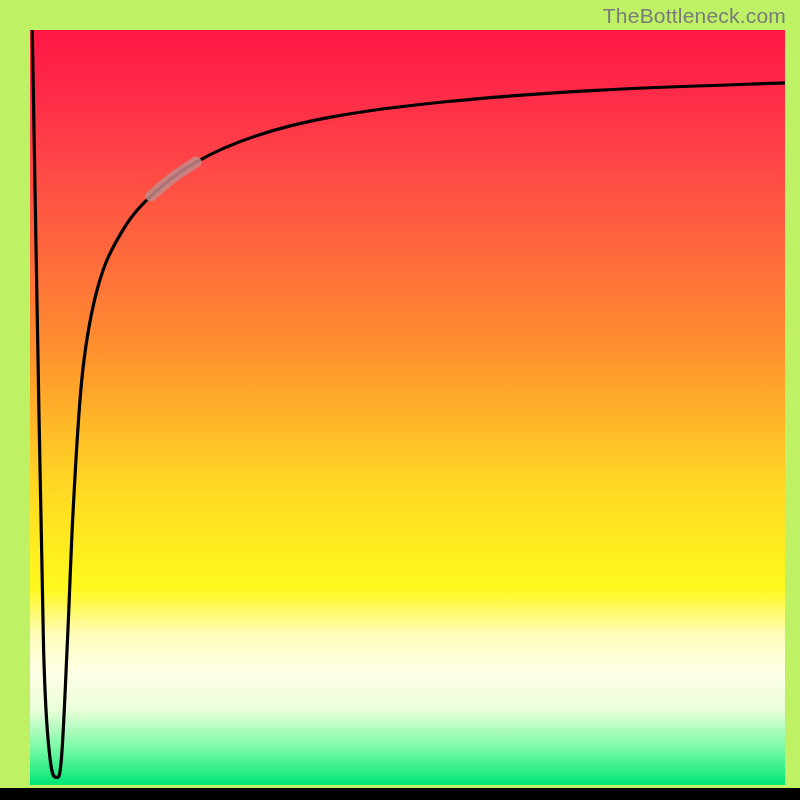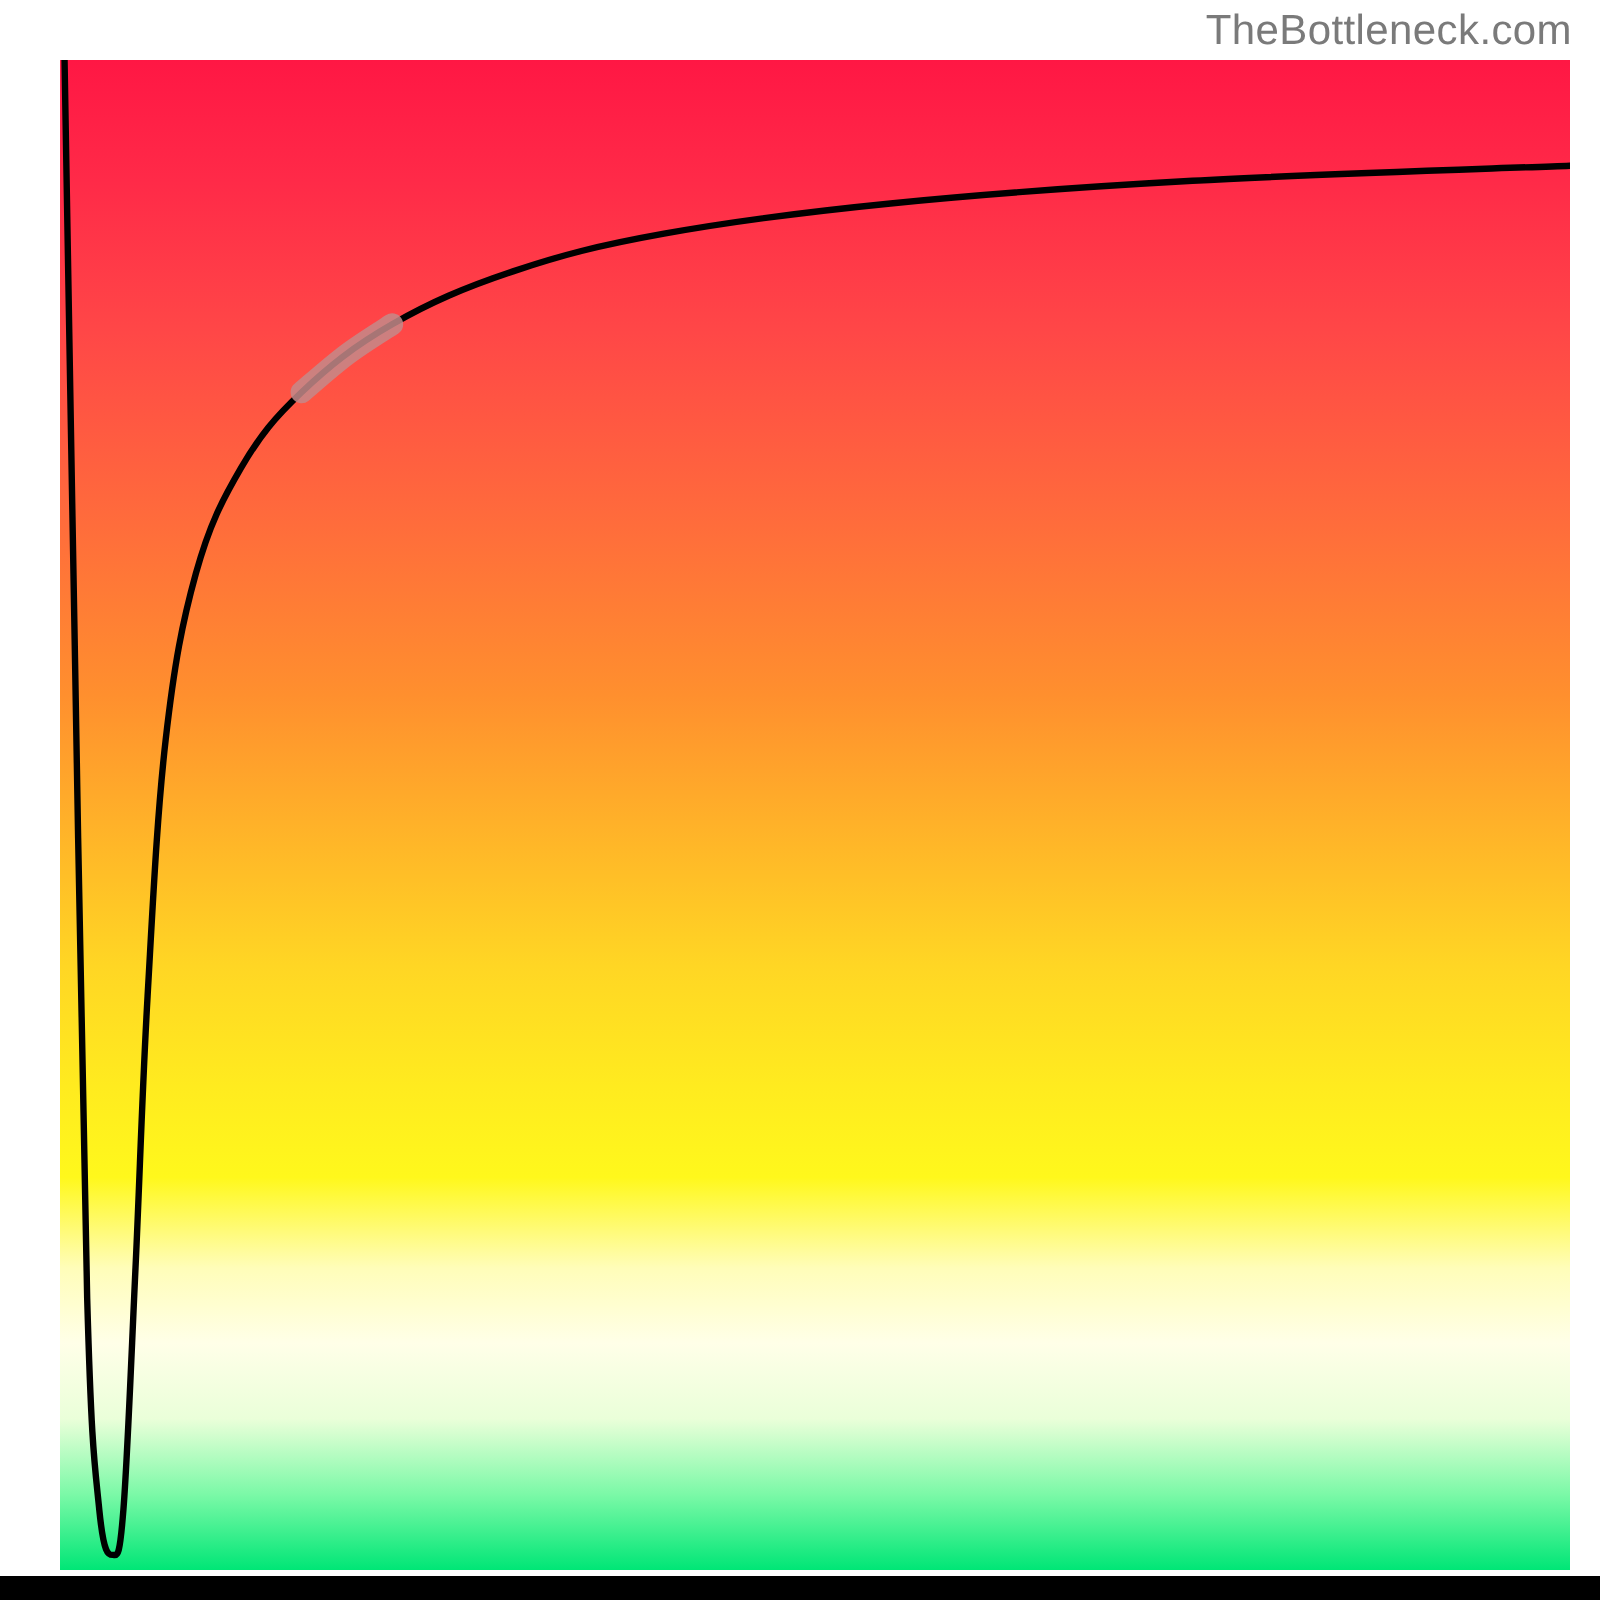--- a/index.html
+++ b/index.html
@@ -8,21 +8,21 @@
     width: 800px;
     height: 800px;
     overflow: hidden;
     background: #000;
     font-family: Arial, Helvetica, sans-serif;
   }
   .frame {
     position: relative;
     width: 800px;
     height: 788px;
-    background: #ffffff;
+    background: #bef264;
   }
   .plot-area {
     position: absolute;
     left: 30px;
     top: 30px;
     width: 755px;
     height: 755px;
     overflow: hidden;
   }
   .gradient-bg {

